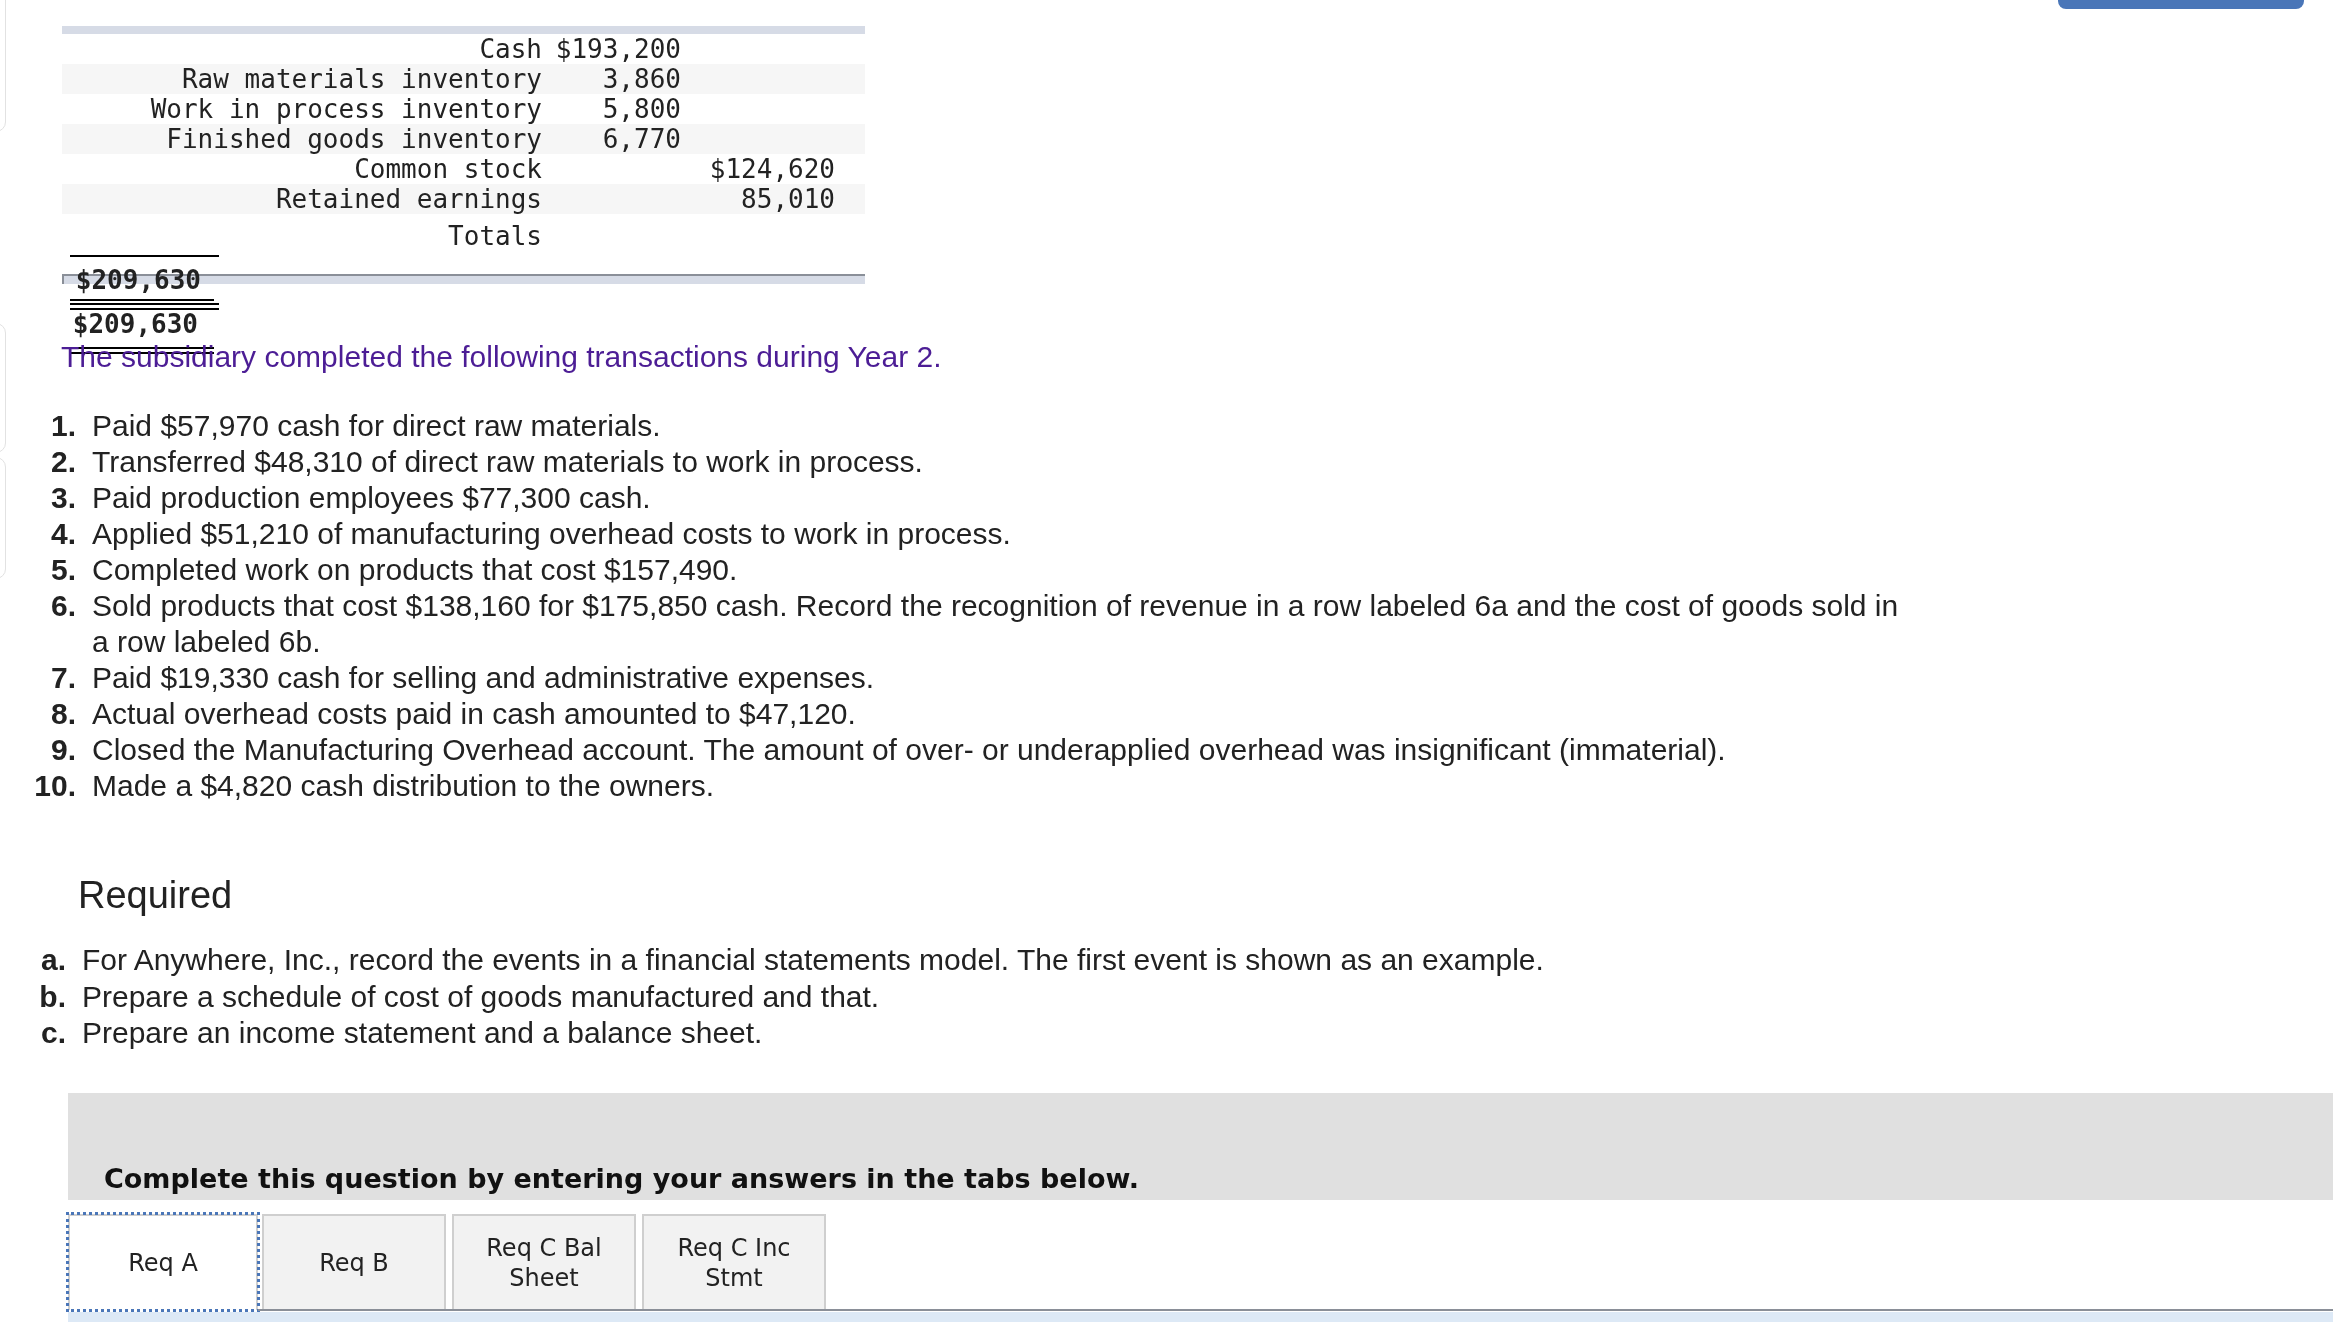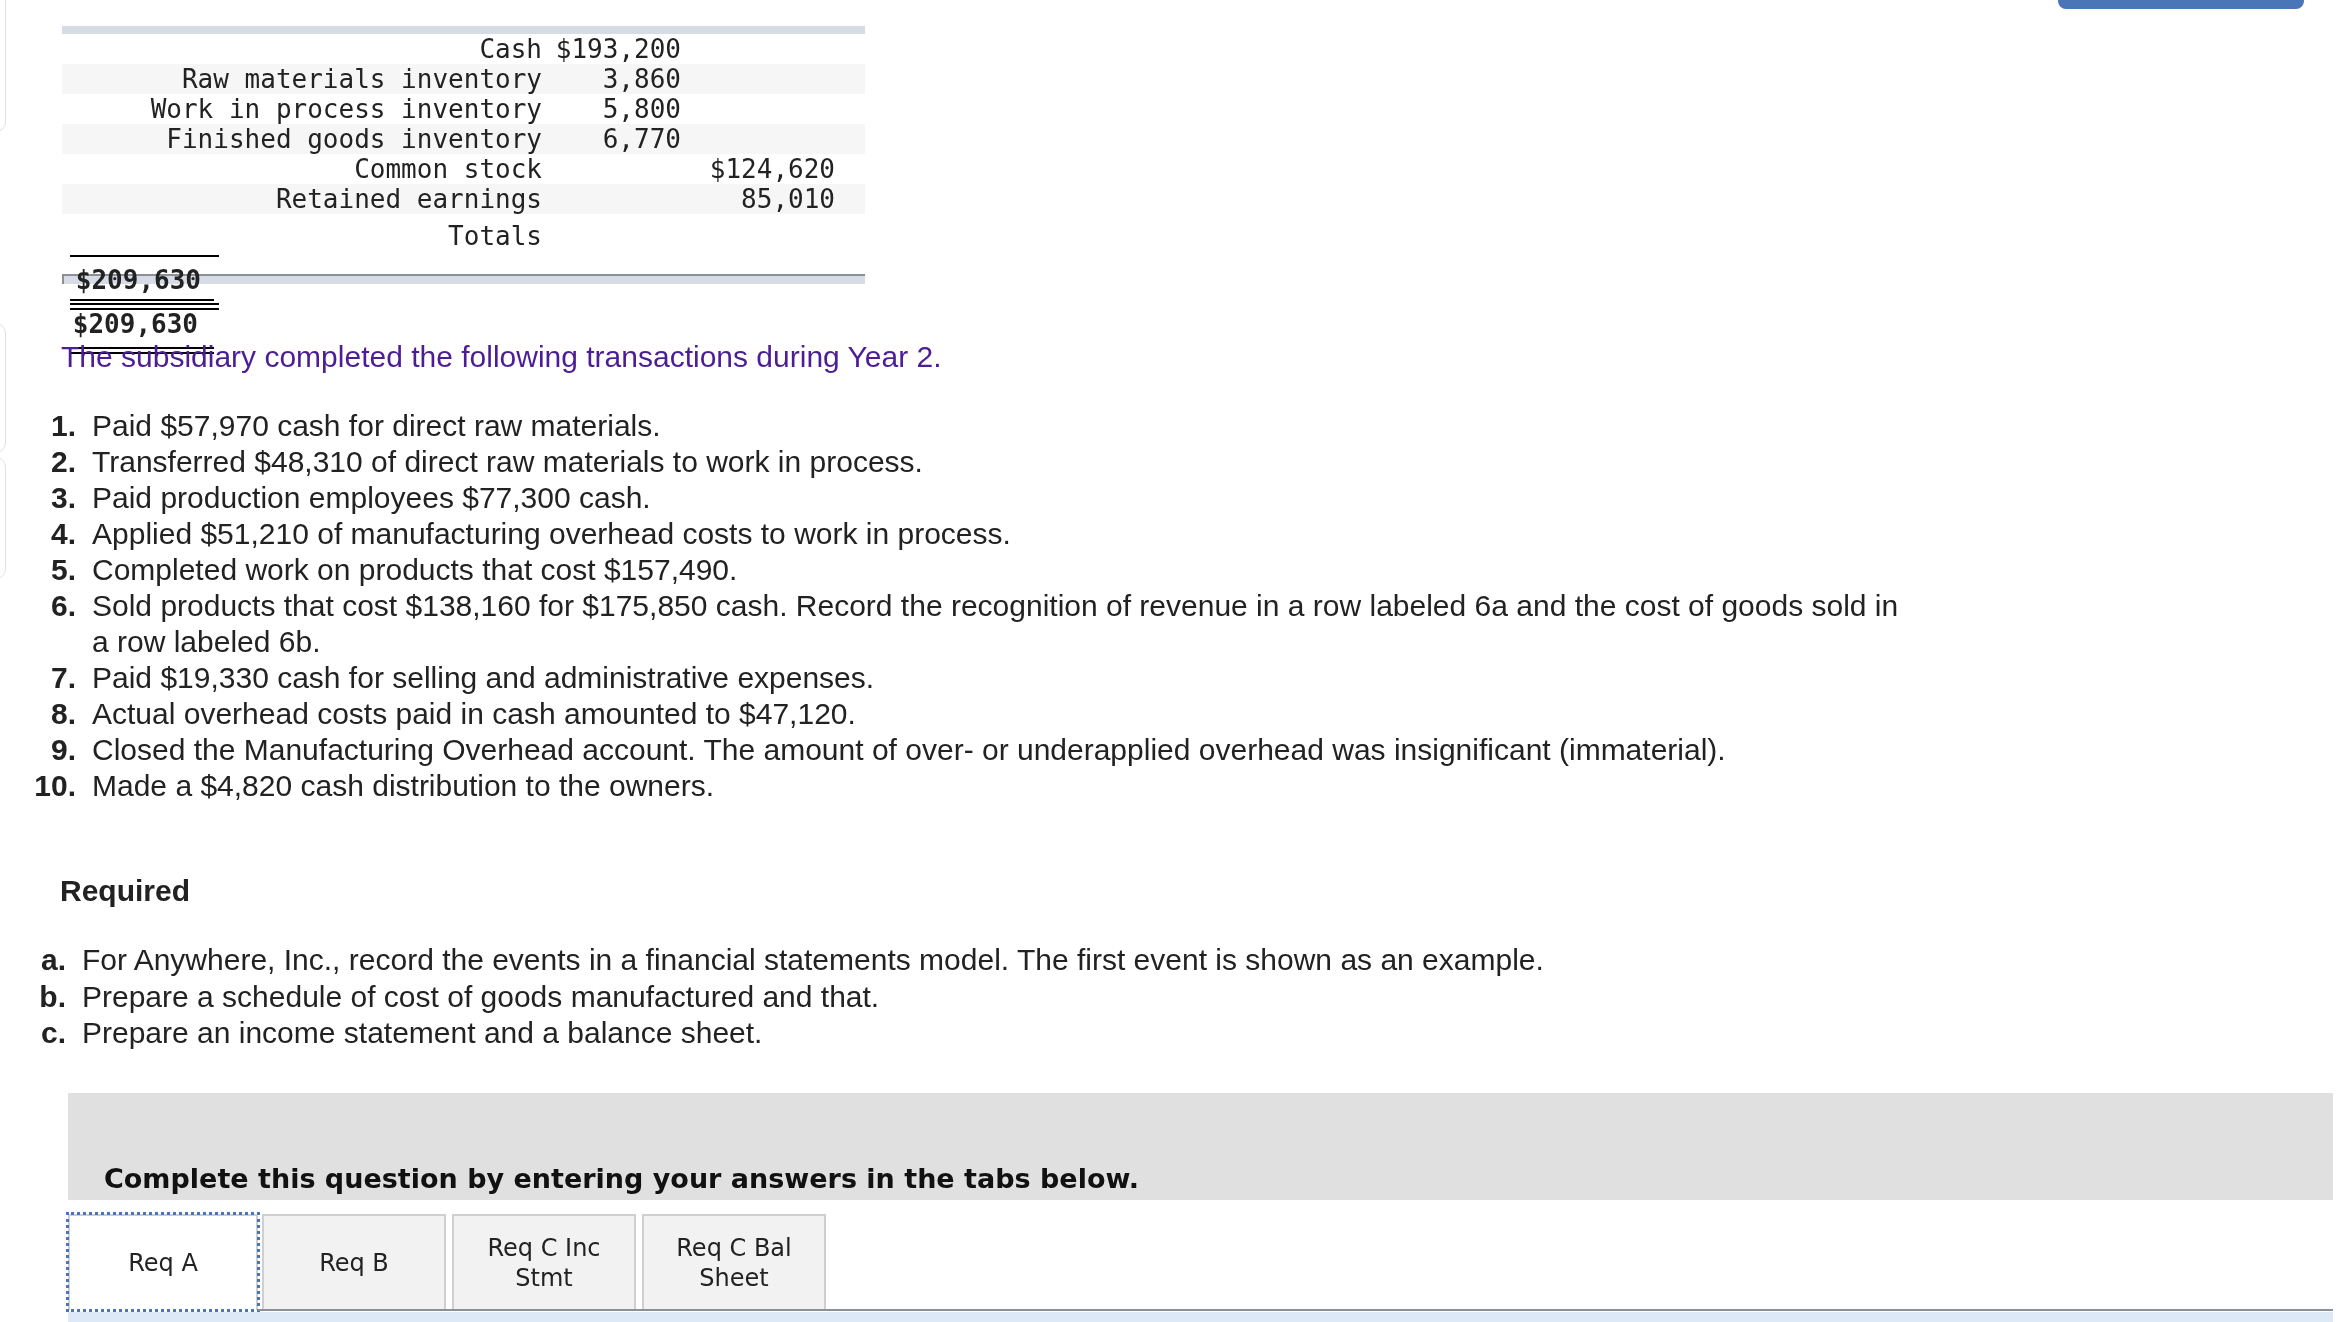--- a/index.html
+++ b/index.html
@@ -32,21 +32,21 @@
   .uline { position:absolute; left:8px; right:0; top:-3px; border-top:2px solid #000; }
   .dline { position:absolute; left:8px; right:0; bottom:-8px; border-top:2px solid #000; height:3px; border-bottom:2px solid #000; }
   .bal-bar-bottom { margin-top:20px; height:8px; background:#d6dbe6; border-top:2px solid #8a8f98; border-left:2px solid #8a8f98; }
 
   .intro { position:absolute; left:61px; top:340px; font-size:30px; color:#4c1d95; }
   .tx-list { position:absolute; left:0; top:408px; width:1980px; font-size:30px; line-height:36px; }
   .tx-item { display:flex; }
   .tx-num { width:92px; text-align:right; padding-right:16px; box-sizing:border-box; font-weight:bold; flex:none; }
   .tx-text { flex:1; }
 
-  .required-h { position:absolute; left:60px; top:874px; font-size:30px; font-weight:bold; }
+  .required-h { position:absolute; left:78px; top:874px; font-size:38px; font-weight:normal; }
   .req-list { position:absolute; left:0; top:942px; font-size:30px; line-height:36.5px; }
   .req-item { display:flex; }
   .req-letter { width:82px; text-align:right; padding-right:16px; box-sizing:border-box; font-weight:bold; flex:none; }
 
   .instr-box {
     position:absolute; left:68px; top:1093px; width:2265px; height:107px;
     background:#e0e0e0;
   }
   .instr-text {
     position:absolute; left:36px; top:26px;
@@ -180,20 +180,20 @@
 </div>
 
 <div class="tabs">
   <div class="tab active">
       <span>Req A</span>
     </div>
   <div class="tab">
       <span>Req B</span>
     </div>
   <div class="tab">
-      <span style="width:120px;display:block;">Req C Inc Stmt</span>
+      <span style="width:120px;display:block;">Req C Bal Sheet</span>
     </div>
   <div class="tab">
-      <span style="width:120px;display:block;">Req C Bal Sheet</span>
+      <span style="width:120px;display:block;">Req C Inc Stmt</span>
     </div>
 </div>
 <div class="tab-rule"></div>
 <div class="tab-panel"></div>
 
 </body></html>

